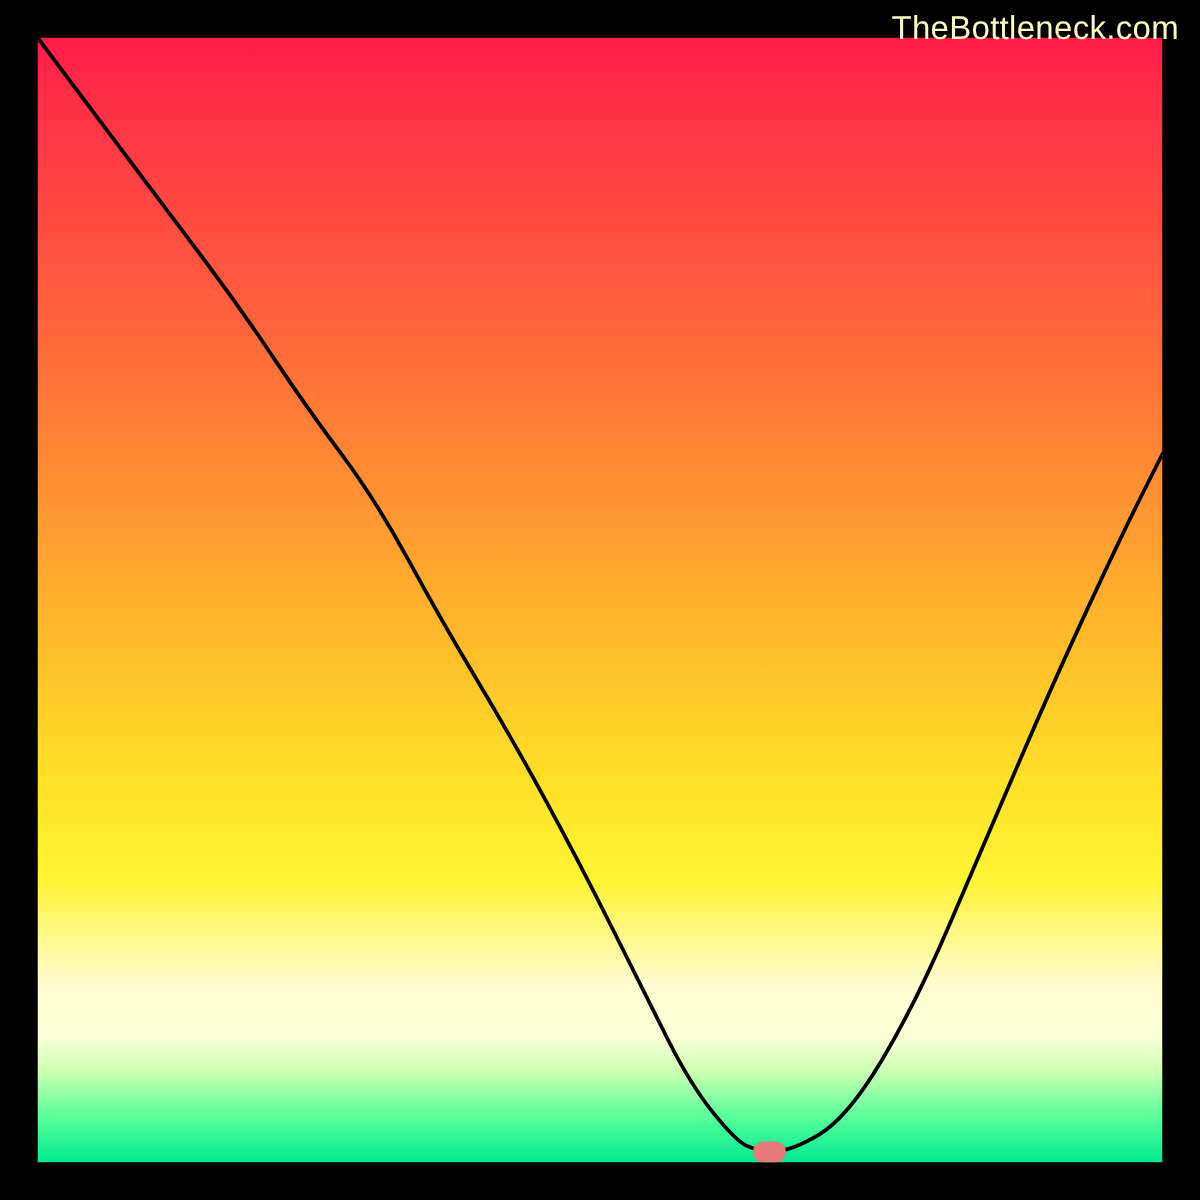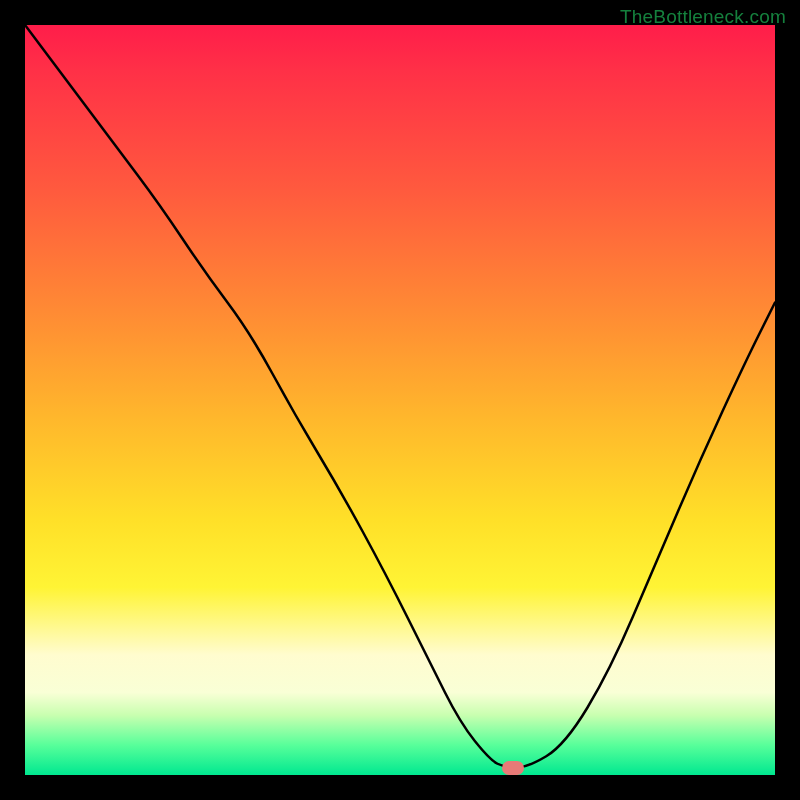--- a/index.html
+++ b/index.html
@@ -14,22 +14,22 @@
   .frame {
     position: relative;
     width: 800px;
     height: 800px;
     background: #000;
   }
   .watermark {
     position: absolute;
     top: 6px;
     right: 14px;
-    color: #15803d;
-    font-size: 19px;
+    color: #fef9c3;
+    font-size: 22px;
     font-weight: 500;
     letter-spacing: 0.2px;
     z-index: 10;
   }
   .plot-area {
     position: absolute;
     left: 25px;
     top: 25px;
     width: 750px;
     height: 750px;

